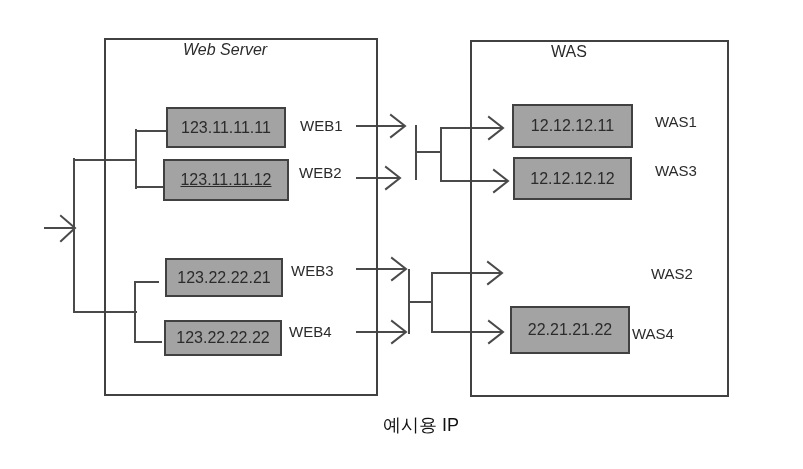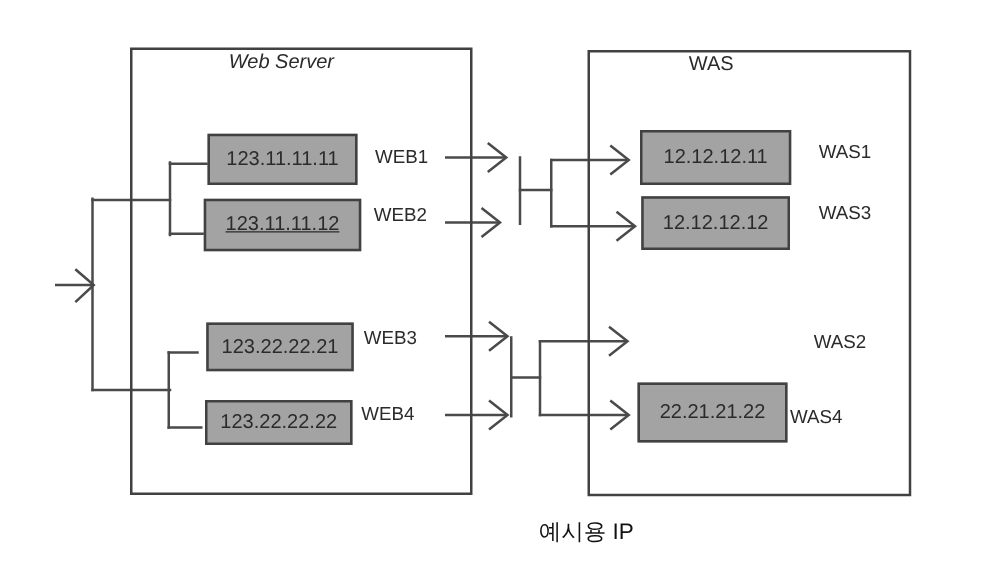--- a/index.html
+++ b/index.html
@@ -21,21 +21,21 @@
     position:absolute;border:2px solid #414141;background:#a3a3a3;
     box-sizing:border-box;display:flex;align-items:center;justify-content:center;
     font-size:16px;color:#2b2b2b;white-space:nowrap;
   }
   .node-label{
     position:absolute;font-size:15px;line-height:16px;color:#2b2b2b;
     white-space:nowrap;
   }
   .caption{
     position:absolute;left:383px;top:414px;font-size:18px;line-height:22px;
-    color:#111111;white-space:nowrap;margin-left:48px;
+    color:#111111;white-space:nowrap;
   }
 </style>
 </head>
 <body>
 
 <div class="stage">
 
   <svg class="wires" width="803" height="469" viewBox="0 0 803 469" stroke="#4a4a4a" stroke-width="2" fill="none" stroke-linecap="square">
 
     <g>

